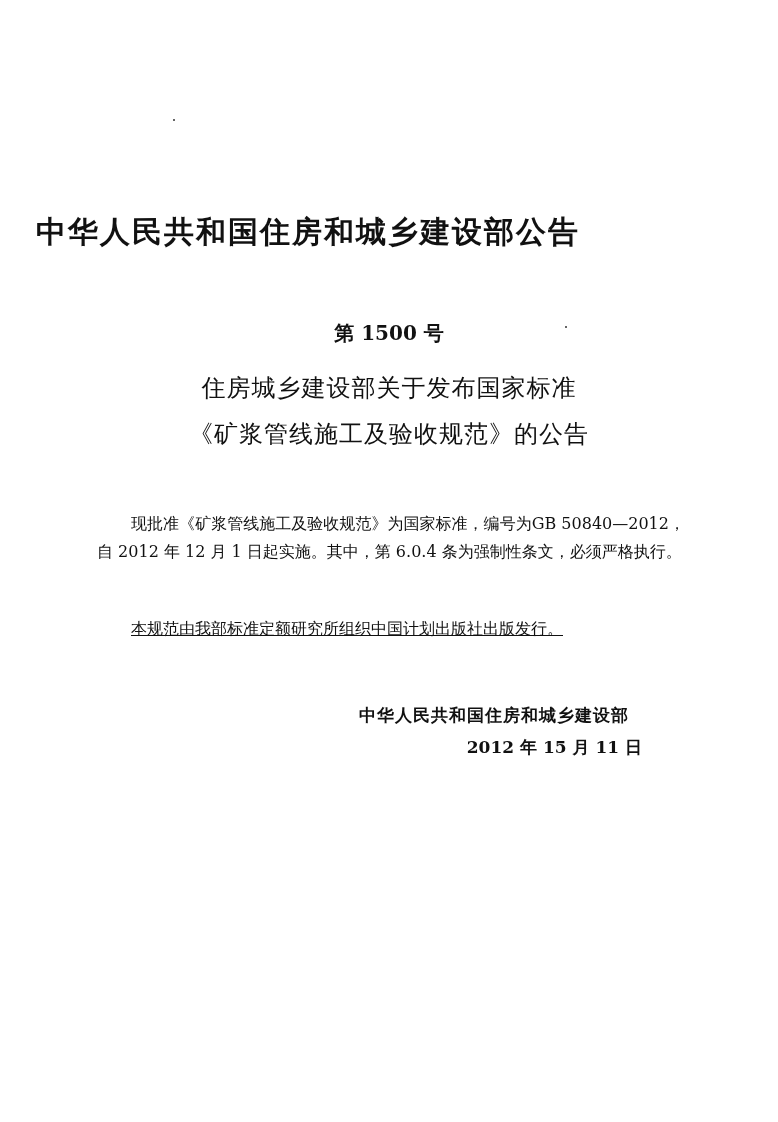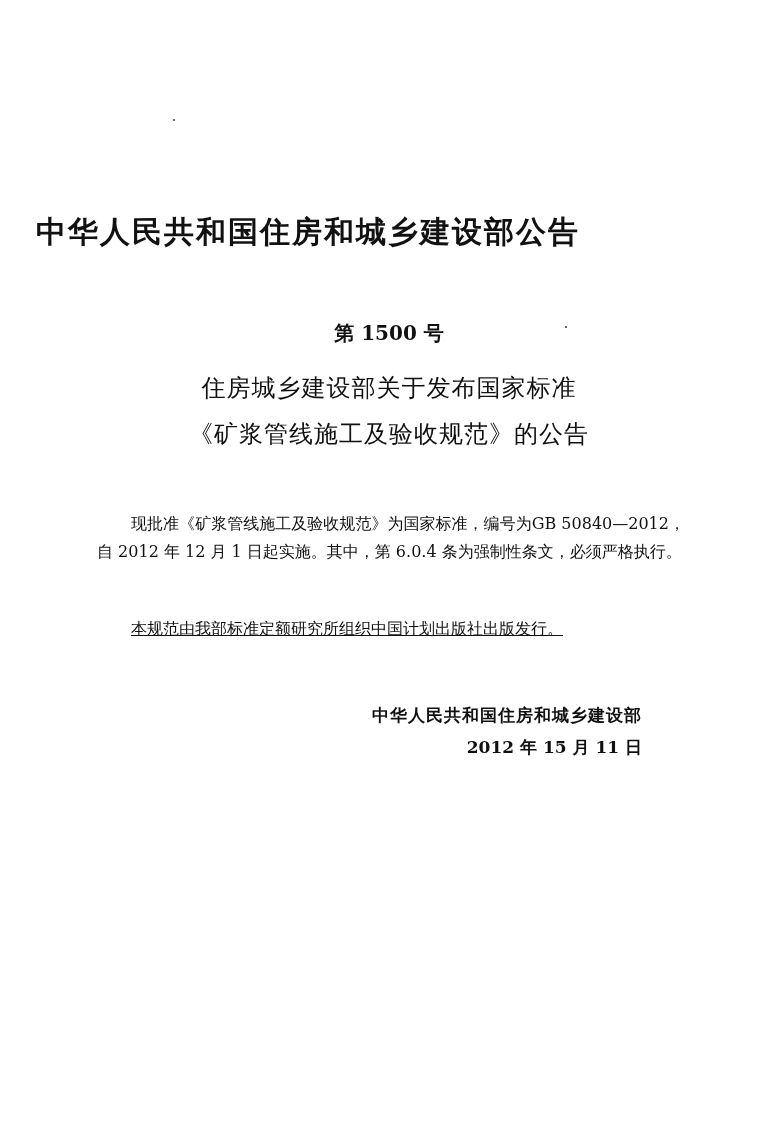--- a/index.html
+++ b/index.html
@@ -25,21 +25,21 @@
     .sub1 { top: 372px; }
     .sub2 { top: 418px; }
     .para {
       left: 97px; width: 588px; font-size: 16px; line-height: 28px;
       text-align: justify;
     }
     .p1 { top: 510px; }
     .p2 { top: 615px; text-decoration: underline; }
     .indent { display: inline-block; width: 34px; }
     .signer {
-      right: 136px; top: 704px;
+      right: 149px; top: 704px;
       font-family: "DejaVu Sans", "Liberation Sans", sans-serif;
       font-weight: bold; font-size: 17px; letter-spacing: 1px;
     }
     .date {
       right: 136px; top: 736px;
       font-weight: bold; font-size: 17px;
     }
     .speck { width: 2px; height: 2px; background: #333; border-radius: 1px; }
   </style>
 </head>

